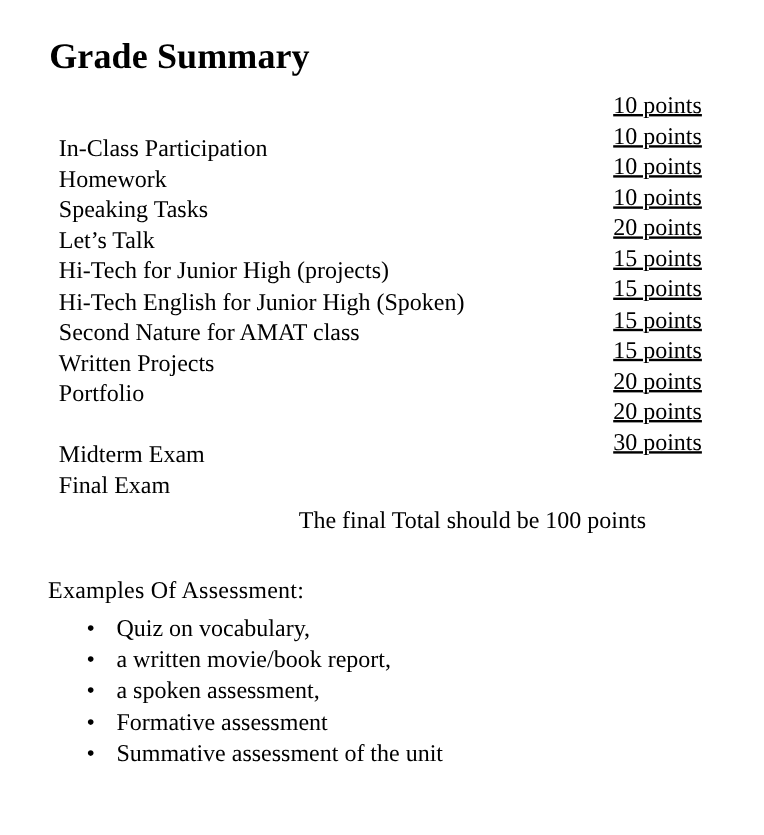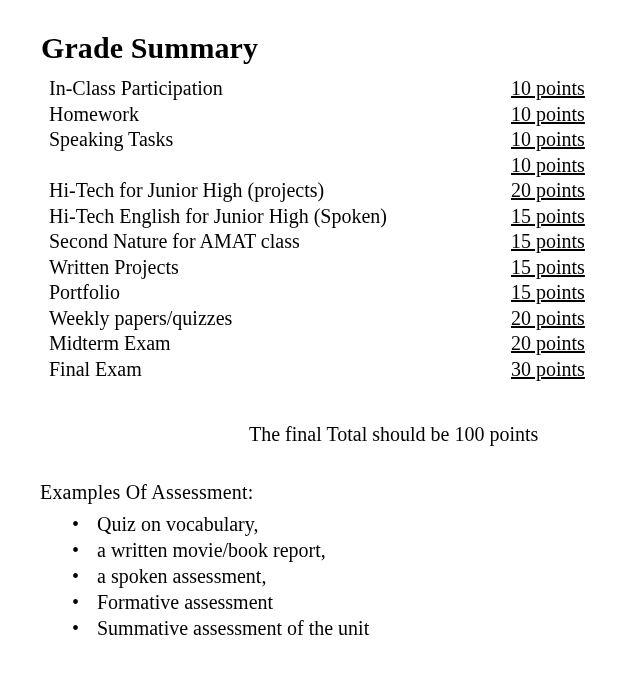--- a/index.html
+++ b/index.html
@@ -44,20 +44,21 @@
   }
   .grade-row {
     position: relative;
     height: 25.5px;
     line-height: 25.5px;
     font-size: 20px;
     white-space: nowrap;
   }
   .grade-row .item-name {
     display: inline-block;
+    margin-top: 36px;
   }
   .grade-row .item-points {
     position: absolute;
     left: 462px;
     top: 0;
     text-decoration: underline;
   }
 
   
   .total-note {
@@ -114,27 +115,27 @@
 <body>
 
 <div class="page">
 
   <h1 class="doc-title">Grade Summary</h1>
 
   <div class="grade-list">
       <div class="grade-row"><span class="item-name">In-Class Participation</span><span class="item-points">10 points</span></div>
       <div class="grade-row"><span class="item-name">Homework</span><span class="item-points">10 points</span></div>
       <div class="grade-row"><span class="item-name">Speaking Tasks</span><span class="item-points">10 points</span></div>
-      <div class="grade-row"><span class="item-points">10 points</span></div>
+      <div class="grade-row"><span class="item-name">Let’s Talk</span><span class="item-points">10 points</span></div>
       <div class="grade-row"><span class="item-name">Hi-Tech for Junior High (projects)</span><span class="item-points">20 points</span></div>
       <div class="grade-row"><span class="item-name">Hi-Tech English for Junior High (Spoken)</span><span class="item-points">15 points</span></div>
       <div class="grade-row"><span class="item-name">Second Nature for AMAT class</span><span class="item-points">15 points</span></div>
       <div class="grade-row"><span class="item-name">Written Projects</span><span class="item-points">15 points</span></div>
       <div class="grade-row"><span class="item-name">Portfolio</span><span class="item-points">15 points</span></div>
-      <div class="grade-row"><span class="item-name">Weekly papers/quizzes</span><span class="item-points">20 points</span></div>
+      <div class="grade-row"><span class="item-points">20 points</span></div>
       <div class="grade-row"><span class="item-name">Midterm Exam</span><span class="item-points">20 points</span></div>
       <div class="grade-row"><span class="item-name">Final Exam</span><span class="item-points">30 points</span></div>
     </div>
 
   <div class="total-note">The final Total should be 100 points</div>
 
   <h2 class="section-heading">Examples Of Assessment:</h2>
 
   <ul class="bullet-list">
       <li class="bullet-item"><span class="bullet-marker">•</span><span class="bullet-text">Quiz on vocabulary,</span></li>

